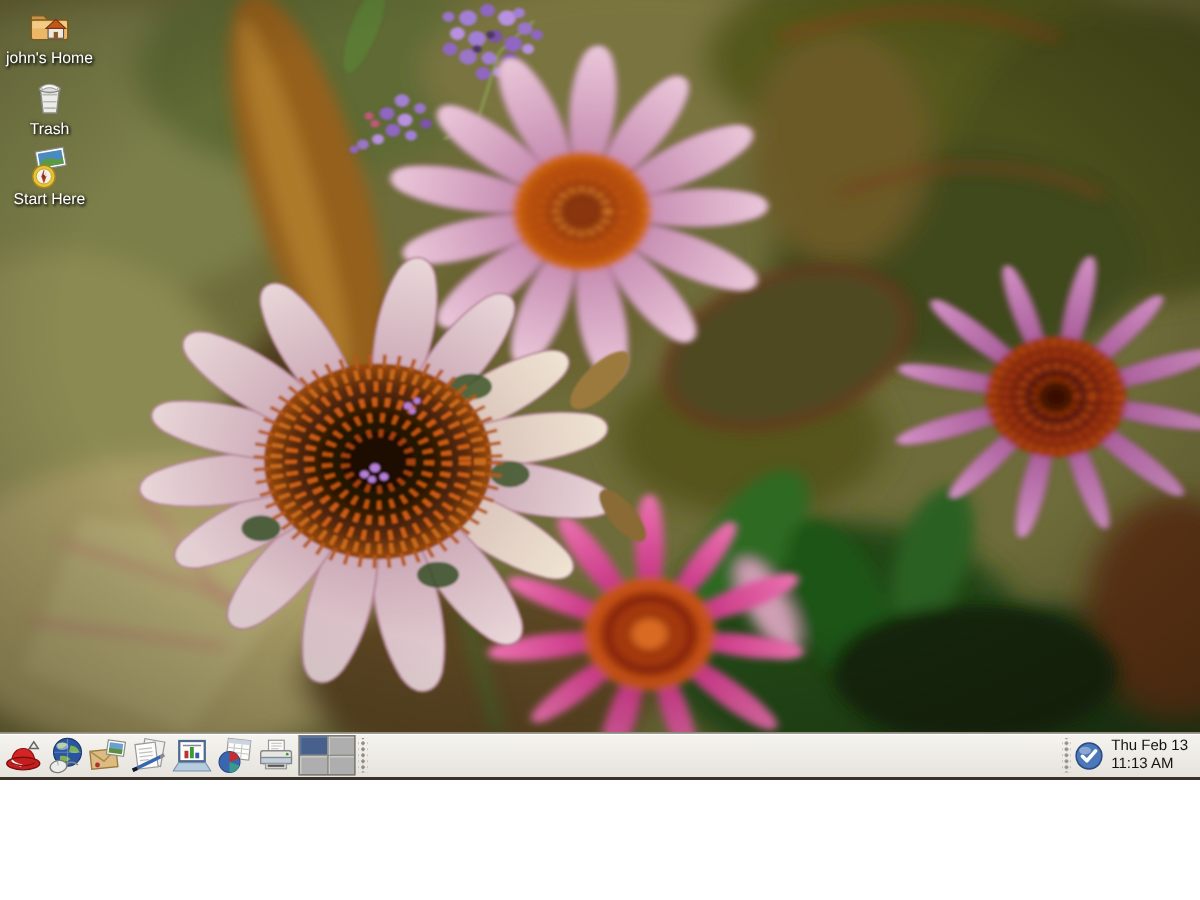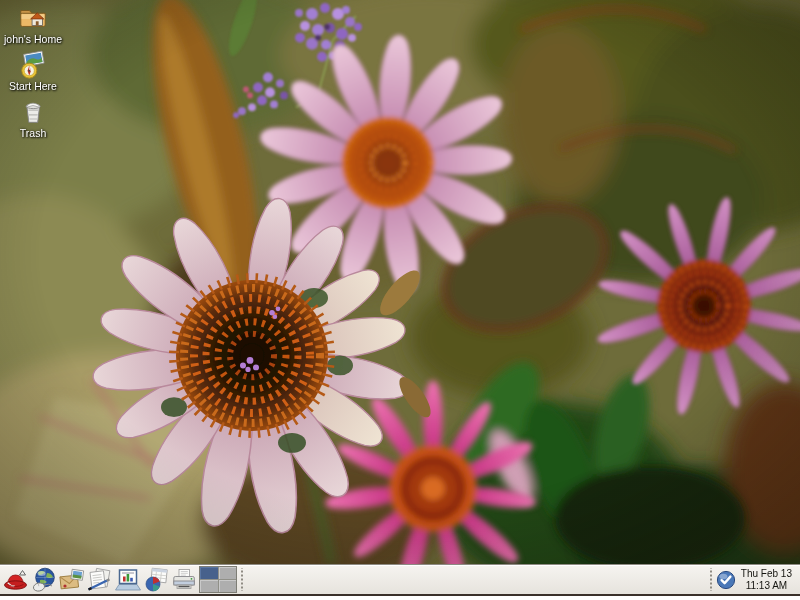--- a/index.html
+++ b/index.html
@@ -1,18 +1,18 @@
 <!DOCTYPE html>
 <html><head>
 <meta charset="utf-8">
 <style>
   * { margin:0; padding:0; box-sizing:border-box; }
   html,body { width:800px; height:600px; overflow:hidden;
     font-family:"Liberation Sans", sans-serif; }
-  .screen { position:relative; width:800px; height:596px; background:#6e6c3a; }
+  .screen { position:relative; width:800px; height:520px; background:#6e6c3a; }
 
   
   .desktop { position:absolute; inset:0 0 32px 0; overflow:hidden; }
   .desktop svg.wall { position:absolute; inset:0; width:100%; height:100%; display:block; }
 
   
   .icon-col { position:absolute; left:2px; top:2px; width:62px; display:flex;
     flex-direction:column; gap:3px; }
   .dicon { display:flex; flex-direction:column; align-items:center; gap:1px;
     background:transparent; border:none; cursor:default; padding:1px; }
@@ -36,21 +36,21 @@
   .ws { background:#aeaeae; box-shadow:inset 1px 1px 0 #c9c9c9; }
   .ws.active { background:#47618c; box-shadow:inset 1px 1px 0 #5a76a2; }
   .handle { width:6px; align-self:stretch; margin:3px 1px;
     background-image:radial-gradient(circle at 50% 50%, #8f8b83 1px, transparent 1.3px);
     background-size:4px 4px; background-position:center; cursor:grab; }
   .spacer { flex:1; }
   .notif { width:22px; height:22px; border:none; background:transparent; padding:0;
     display:flex; align-items:center; justify-content:center; cursor:pointer; }
   .notif svg { width:20px; height:20px; display:block; }
   .clock { border:none; background:transparent; padding:0 6px 0 4px; cursor:pointer;
-    display:flex; flex-direction:column; align-items:center; justify-content:center; }
+    display:flex; flex-direction:column; align-items:flex-start; justify-content:center; }
   .clock div { font-size:10px; line-height:12px; color:#14140f; white-space:nowrap; }
 </style>
 </head>
 <body>
 
 <div class="screen">
 
   <div class="desktop">
     <svg class="wall" viewBox="0 0 800 568" preserveAspectRatio="none">
       <defs>
@@ -326,46 +326,46 @@
             <rect x="15" y="16" width="11" height="8" fill="#efe9dc" stroke="#555" stroke-width="0.8"></rect>
             <polygon points="13.5,17 20.5,10.5 27.5,17" fill="#c05818" stroke="#7a3410" stroke-width="0.8"></polygon>
             <rect x="19" y="19.5" width="3" height="4.5" fill="#8a5a2a"></rect>
           </svg>
         </span>
         <span class="dicon-label">john's Home</span>
       </button>
       <button class="dicon">
         <span class="dicon-img">
           <svg viewBox="0 0 32 32">
+            <path d="M9.5,10 L11.5,27 H21 L23,10 Z" fill="#ececе8"></path>
+            <path d="M9.5,10 L11.5,27 H21 L23,10 Z" fill="#ecece8" stroke="#8a8a88" stroke-width="1"></path>
+            <path d="M11,14 H21.6 M11.6,19 H21 M12.2,23.5 H20.4" stroke="#b8b8b4" stroke-width="1.2" fill="none"></path>
+            <ellipse cx="16.2" cy="10" rx="7.5" ry="2.4" fill="#dededa" stroke="#8a8a88" stroke-width="1"></ellipse>
+            <path d="M10,8.5 Q16,4.5 22.5,8.8 L21,10.5 Q16,7.5 11,10.5 Z" fill="#f6f6f2" stroke="#999" stroke-width="0.7"></path>
+          </svg>
+        </span>
+        <span class="dicon-label">Trash</span>
+      </button>
+      <button class="dicon">
+        <span class="dicon-img">
+          <svg viewBox="0 0 32 32">
             <g transform="rotate(-10 16 10)">
               <rect x="7" y="3" width="20" height="13" fill="#fdfdfb" stroke="#8a8a8a" stroke-width="0.8"></rect>
               <rect x="8.5" y="4.5" width="17" height="10" fill="#4a8ac0"></rect>
               <path d="M8.5,12 Q14,7 19,10 T25.5,9 V14.5 H8.5 Z" fill="#5a9a44"></path>
             </g>
             <circle cx="12" cy="22" r="8" fill="#e8c43a" stroke="#a8881a" stroke-width="1"></circle>
             <circle cx="12" cy="22" r="5.4" fill="#f6f2e2" stroke="#c0a42a" stroke-width="0.7"></circle>
             <polygon points="12,16.8 13.8,22 12,27.2 10.2,22" fill="#c03020"></polygon>
             <polygon points="12,16.8 13.8,22 12,22" fill="#f0f0ec"></polygon>
             <circle cx="12" cy="22" r="1" fill="#444"></circle>
           </svg>
         </span>
         <span class="dicon-label">Start Here</span>
       </button>
-      <button class="dicon">
-        <span class="dicon-img">
-          <svg viewBox="0 0 32 32">
-            <path d="M9.5,10 L11.5,27 H21 L23,10 Z" fill="#ececе8"></path>
-            <path d="M9.5,10 L11.5,27 H21 L23,10 Z" fill="#ecece8" stroke="#8a8a88" stroke-width="1"></path>
-            <path d="M11,14 H21.6 M11.6,19 H21 M12.2,23.5 H20.4" stroke="#b8b8b4" stroke-width="1.2" fill="none"></path>
-            <ellipse cx="16.2" cy="10" rx="7.5" ry="2.4" fill="#dededa" stroke="#8a8a88" stroke-width="1"></ellipse>
-            <path d="M10,8.5 Q16,4.5 22.5,8.8 L21,10.5 Q16,7.5 11,10.5 Z" fill="#f6f6f2" stroke="#999" stroke-width="0.7"></path>
-          </svg>
-        </span>
-        <span class="dicon-label">Trash</span>
-      </button>
     </div>
   </div>
 
   <div class="taskbar">
 
     <button class="launcher">
       <svg viewBox="0 0 26 26">
         <polygon points="19.5,3.5 22.5,8 16.5,8" fill="none" stroke="#666" stroke-width="1"></polygon>
         <path d="M4.5,17.5 Q5.5,8 12.5,8 Q19.5,8 20.5,17.5 Z" fill="#d42424" stroke="#8a1010" stroke-width="0.8"></path>
         <ellipse cx="12.5" cy="18" rx="11" ry="4.2" fill="#c41e1e" stroke="#7a0f0f" stroke-width="0.9"></ellipse>

